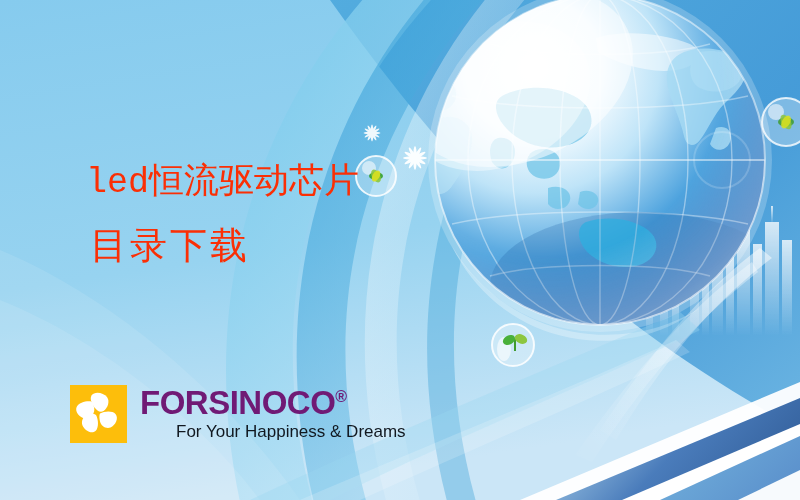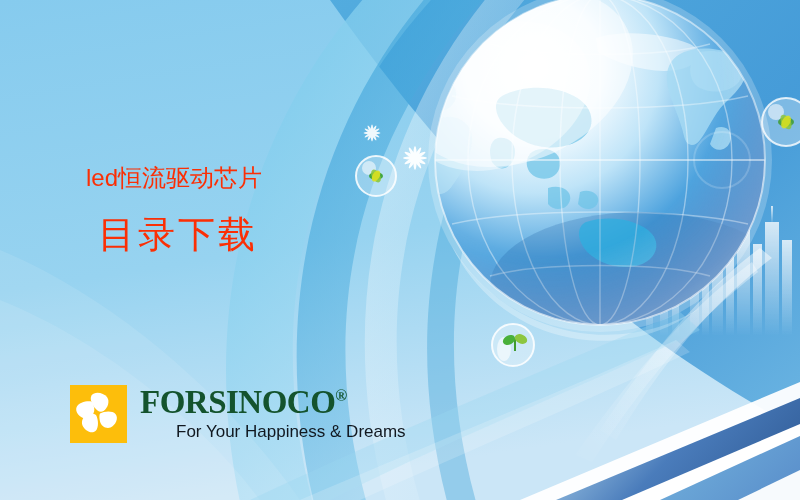--- a/index.html
+++ b/index.html
@@ -28,32 +28,32 @@
   .headline {
     position: absolute;
     left: 86px;
     top: 166px;
     z-index: 40;
     line-height: 1.0;
     white-space: nowrap;
     color: #fb2f05;
   }
   .headline .line1 {
-    font-family: Liberation Sans, sans-serif;
-    font-size: 24px;
+    font-family: Liberation Mono, monospace;
+    font-size: 35px;
     letter-spacing: 0px;
     display: block;
   }
   .headline .line2 {
     font-family: "Liberation Serif", "DejaVu Serif", serif;
     font-size: 37px;
     letter-spacing: 3px;
     display: block;
     margin-top: 26px;
-    margin-left: 12px;
+    margin-left: 4px;
   }
 
   
   .logo {
     position: absolute;
     left: 70px;
     top: 385px;
     z-index: 45;
     display: flex;
     align-items: flex-start;
@@ -67,25 +67,25 @@
   }
   .logo-mark svg { display: block; }
   .logo-text {
     margin-left: 13px;
     display: flex;
     flex-direction: column;
     justify-content: flex-start;
     padding-top: 1px;
   }
   .brand {
-    font-family: Liberation Serif, serif;
+    font-family: Liberation Sans, sans-serif;
     font-weight: bold;
     font-size: 33px;
     line-height: 33px;
-    color: #14532d;
+    color: #701a75;
     letter-spacing: -0.5px;
     white-space: nowrap;
   }
   .brand .reg {
     font-size: 16px;
     vertical-align: super;
     line-height: 0;
     letter-spacing: 0;
   }
   .tagline {

